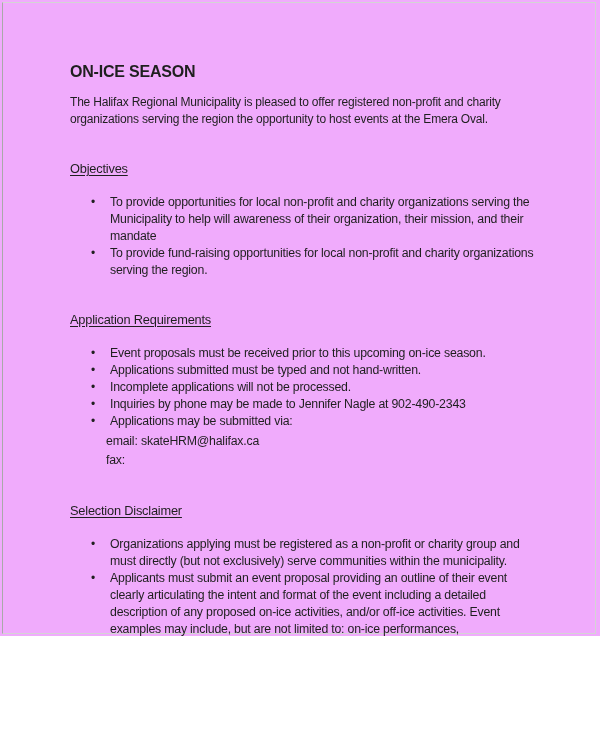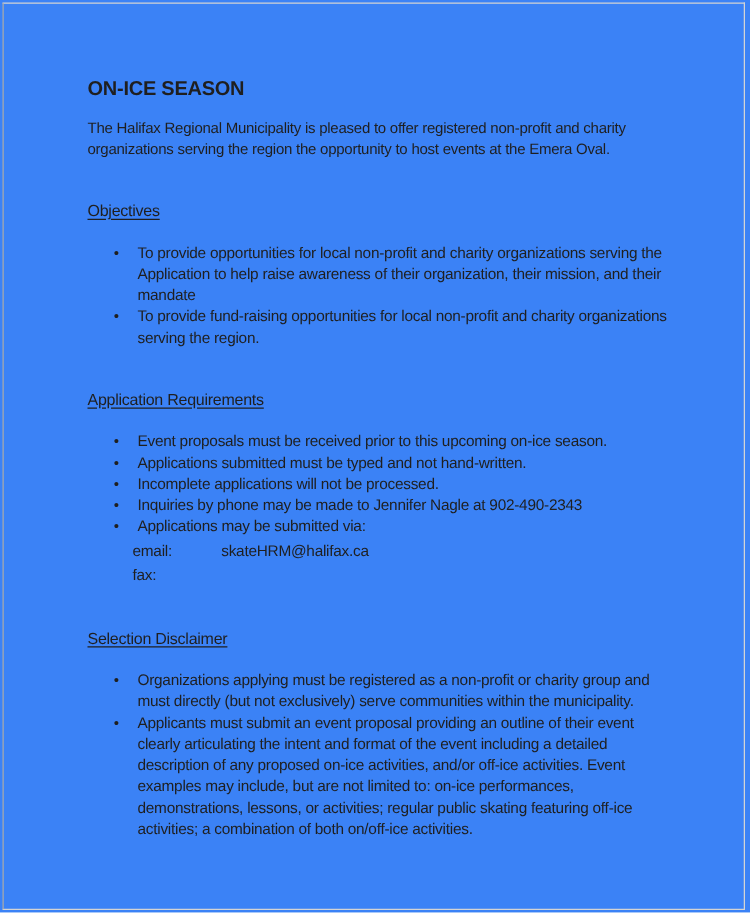--- a/index.html
+++ b/index.html
@@ -3,22 +3,22 @@
 <meta charset="utf-8">
 <style>
   html, body {
     margin: 0;
     padding: 0;
     background: #ffffff;
   }
   .page {
     position: relative;
     width: 600px;
-    height: 730px;
-    background: #3b82f6;
+    height: 636px;
+    background: #f0abfc;
     box-sizing: border-box;
     overflow: hidden;
     font-family: "Liberation Sans", "DejaVu Sans", sans-serif;
     color: #1f1f1f;
   }
   .frame {
     position: absolute;
     top: 2px;
     left: 2px;
     right: 4px;
@@ -85,21 +85,20 @@
     white-space: pre;
   }
   .contact {
     margin: 2px 0 0 36px;
   }
   .contact-line {
     display: flex;
     font-size: 12.3px;
     line-height: 19px;
     letter-spacing: -0.2px;
-    gap: 36px;
   }
   .clabel {
     min-width: 33px;
     padding-right: 2px;
   }
   .cvalue {
     white-space: pre;
   }
 </style>
 </head>
@@ -112,21 +111,21 @@
     <div class="kicker">ON-ICE SEASON</div>
     <p class="intro">The Halifax Regional Municipality is pleased to offer registered non-profit and charity
 organizations serving the region the opportunity to host events at the Emera Oval.</p>
 
     <div class="section">
       <div class="section-heading">Objectives</div>
       <ul class="bullets">
         <li>
           <span class="marker">•</span>
           <span class="btext">To provide opportunities for local non-profit and charity organizations serving the
-Application to help raise awareness of their organization, their mission, and their
+Municipality to help will awareness of their organization, their mission, and their
 mandate</span>
         </li>
         <li>
           <span class="marker">•</span>
           <span class="btext">To provide fund-raising opportunities for local non-profit and charity organizations
 serving the region.</span>
         </li>
       </ul>
     </div>
 

